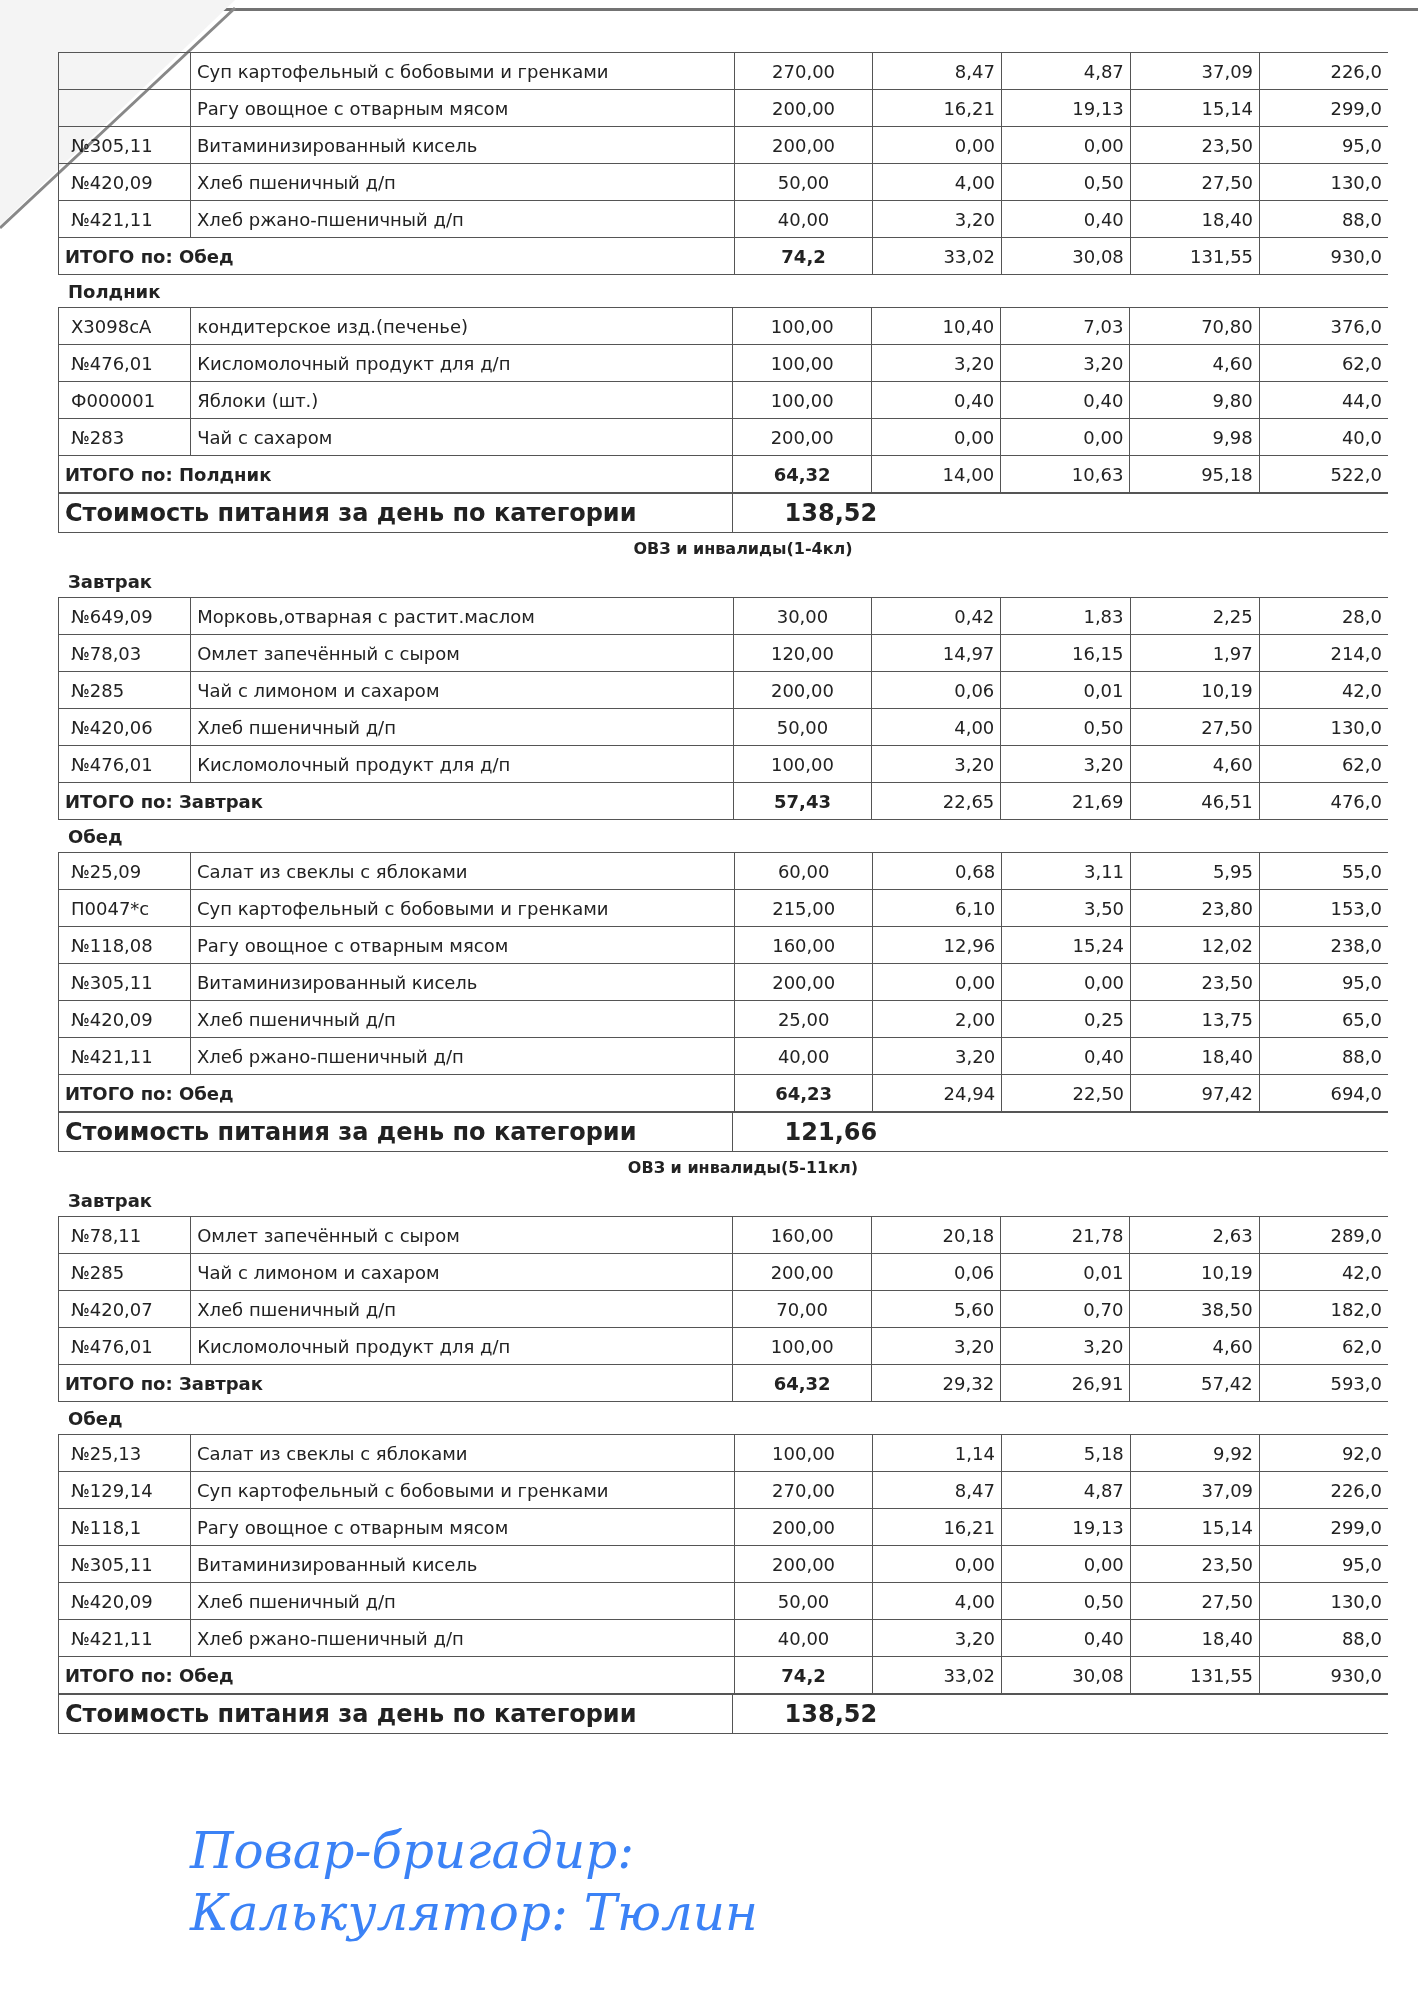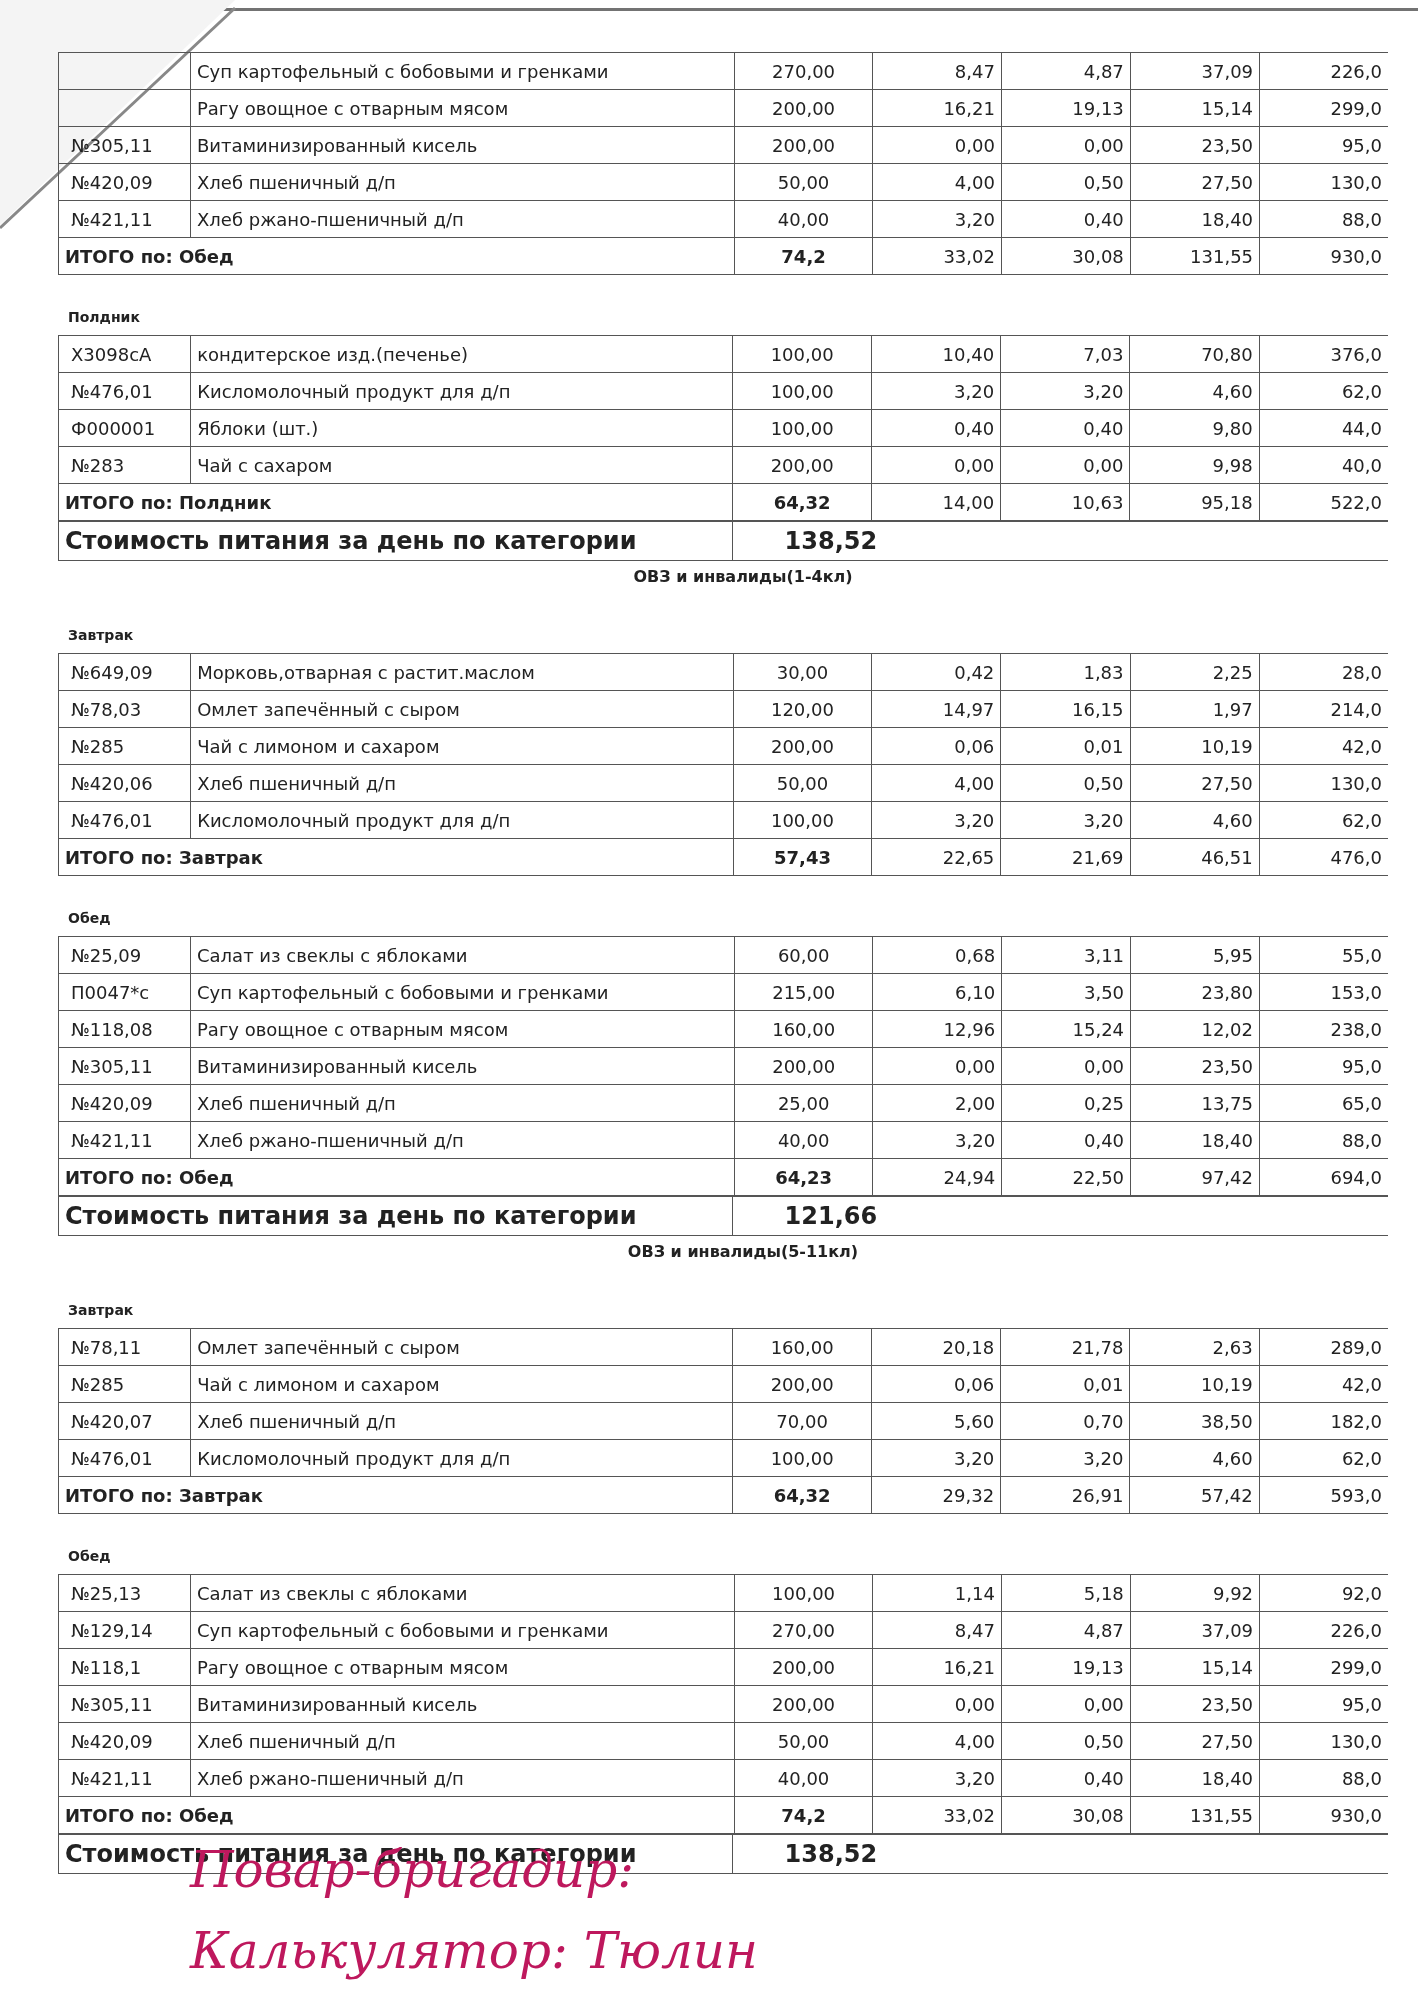--- a/index.html
+++ b/index.html
@@ -12,26 +12,26 @@
   .page { position: absolute; left: 58px; top: 52px; width: 1330px; }
   table { border-collapse: collapse; table-layout: fixed; }
   td { border: 1.5px solid #555; height: 36px; padding: 0 6px; font-size: 18px; white-space: nowrap; overflow: hidden; }
   .c-code { width: 114px; padding-left: 12px; }
   .c-name { width: 535px; }
   .c-weight { width: 127px; text-align: center; }
   .c-num { width: 118px; text-align: right; }
   .c-kcal { width: 118px; text-align: right; border-right: none; }
   .bold { font-weight: bold; }
   .total-label { font-weight: bold; font-size: 18px; }
-  .meal-title { font-weight: bold; font-size: 14px; padding: 6px 0 4px 10px; height: 22px; margin-top: 28px; }
+  .meal-title { font-weight: bold; font-size: 18px; padding: 6px 0 4px 10px; height: 22px; }
   .cost-row td { height: 38px; font-size: 24px; font-weight: bold; border-left: 1.5px solid #555; }
   .cost-row td.cost-val { border-right: none; padding-left: 52px; }
   .category-title { text-align: center; font-weight: bold; font-size: 16px; height: 32px; line-height: 32px; width: 1330px; padding-left: 40px; box-sizing: border-box; }
   .signature { position: absolute; left: 190px; top: 1820px; width: 700px; height: 160px; }
-  .sig-text { font-family: "DejaVu Serif", serif; font-style: italic; color: #be185d; font-size: 50px; line-height: 62px; margin-top: 19px; }
+  .sig-text { font-family: "DejaVu Serif", serif; font-style: italic; color: #3b82f6; font-size: 50px; line-height: 62px; }
 </style>
 </head>
 <body>
 
 <div class="topline"></div>
 <svg class="fold" viewBox="0 0 240 230">
   <polygon points="0,0 235,0 0,225" fill="#f4f4f4"></polygon>
   <line x1="235" y1="8" x2="0" y2="228" stroke="#888" stroke-width="3"></line>
 </svg>
 

